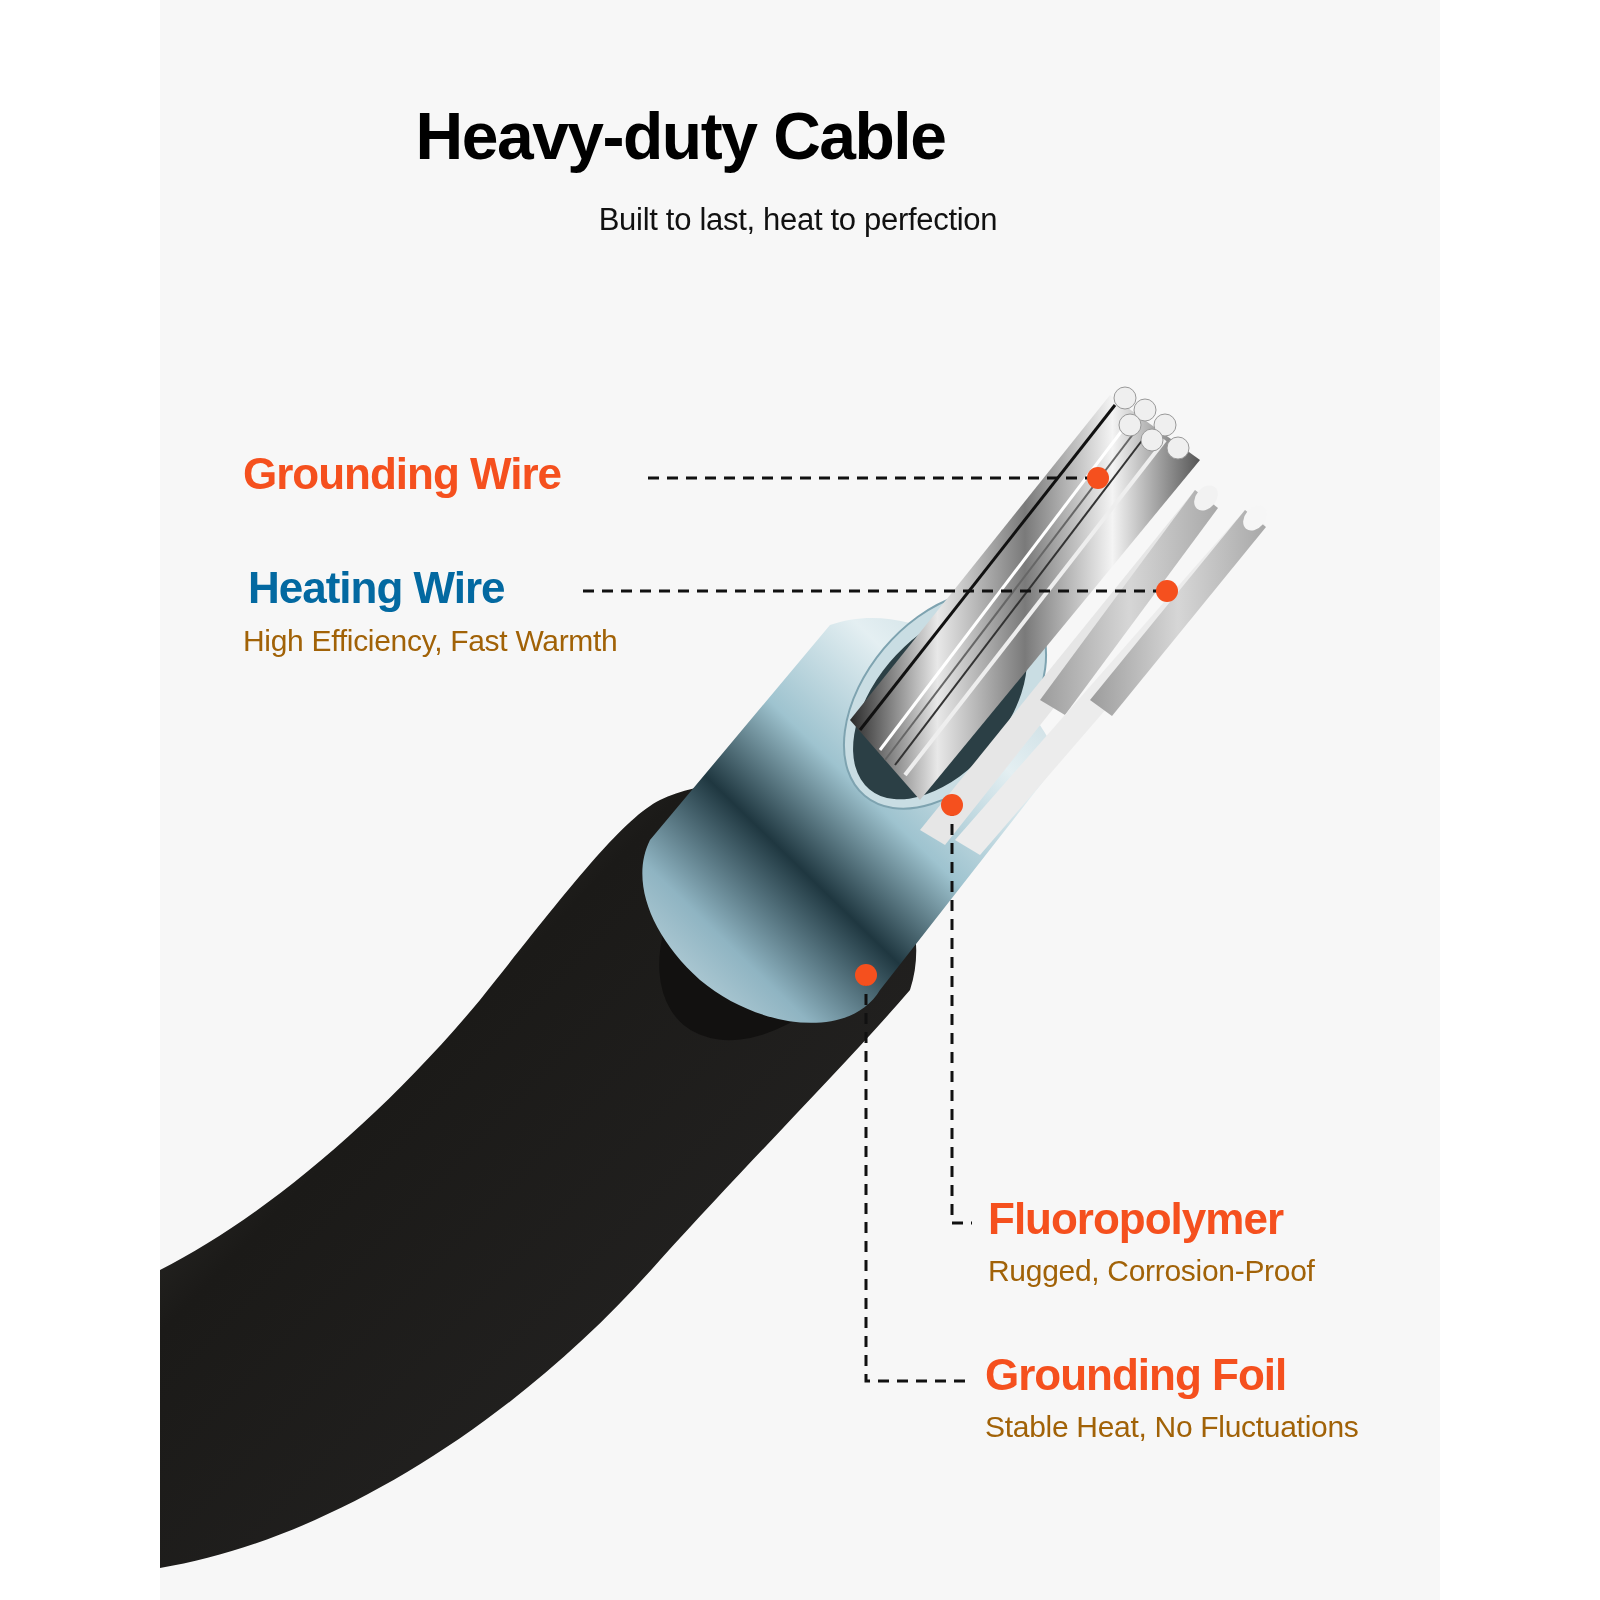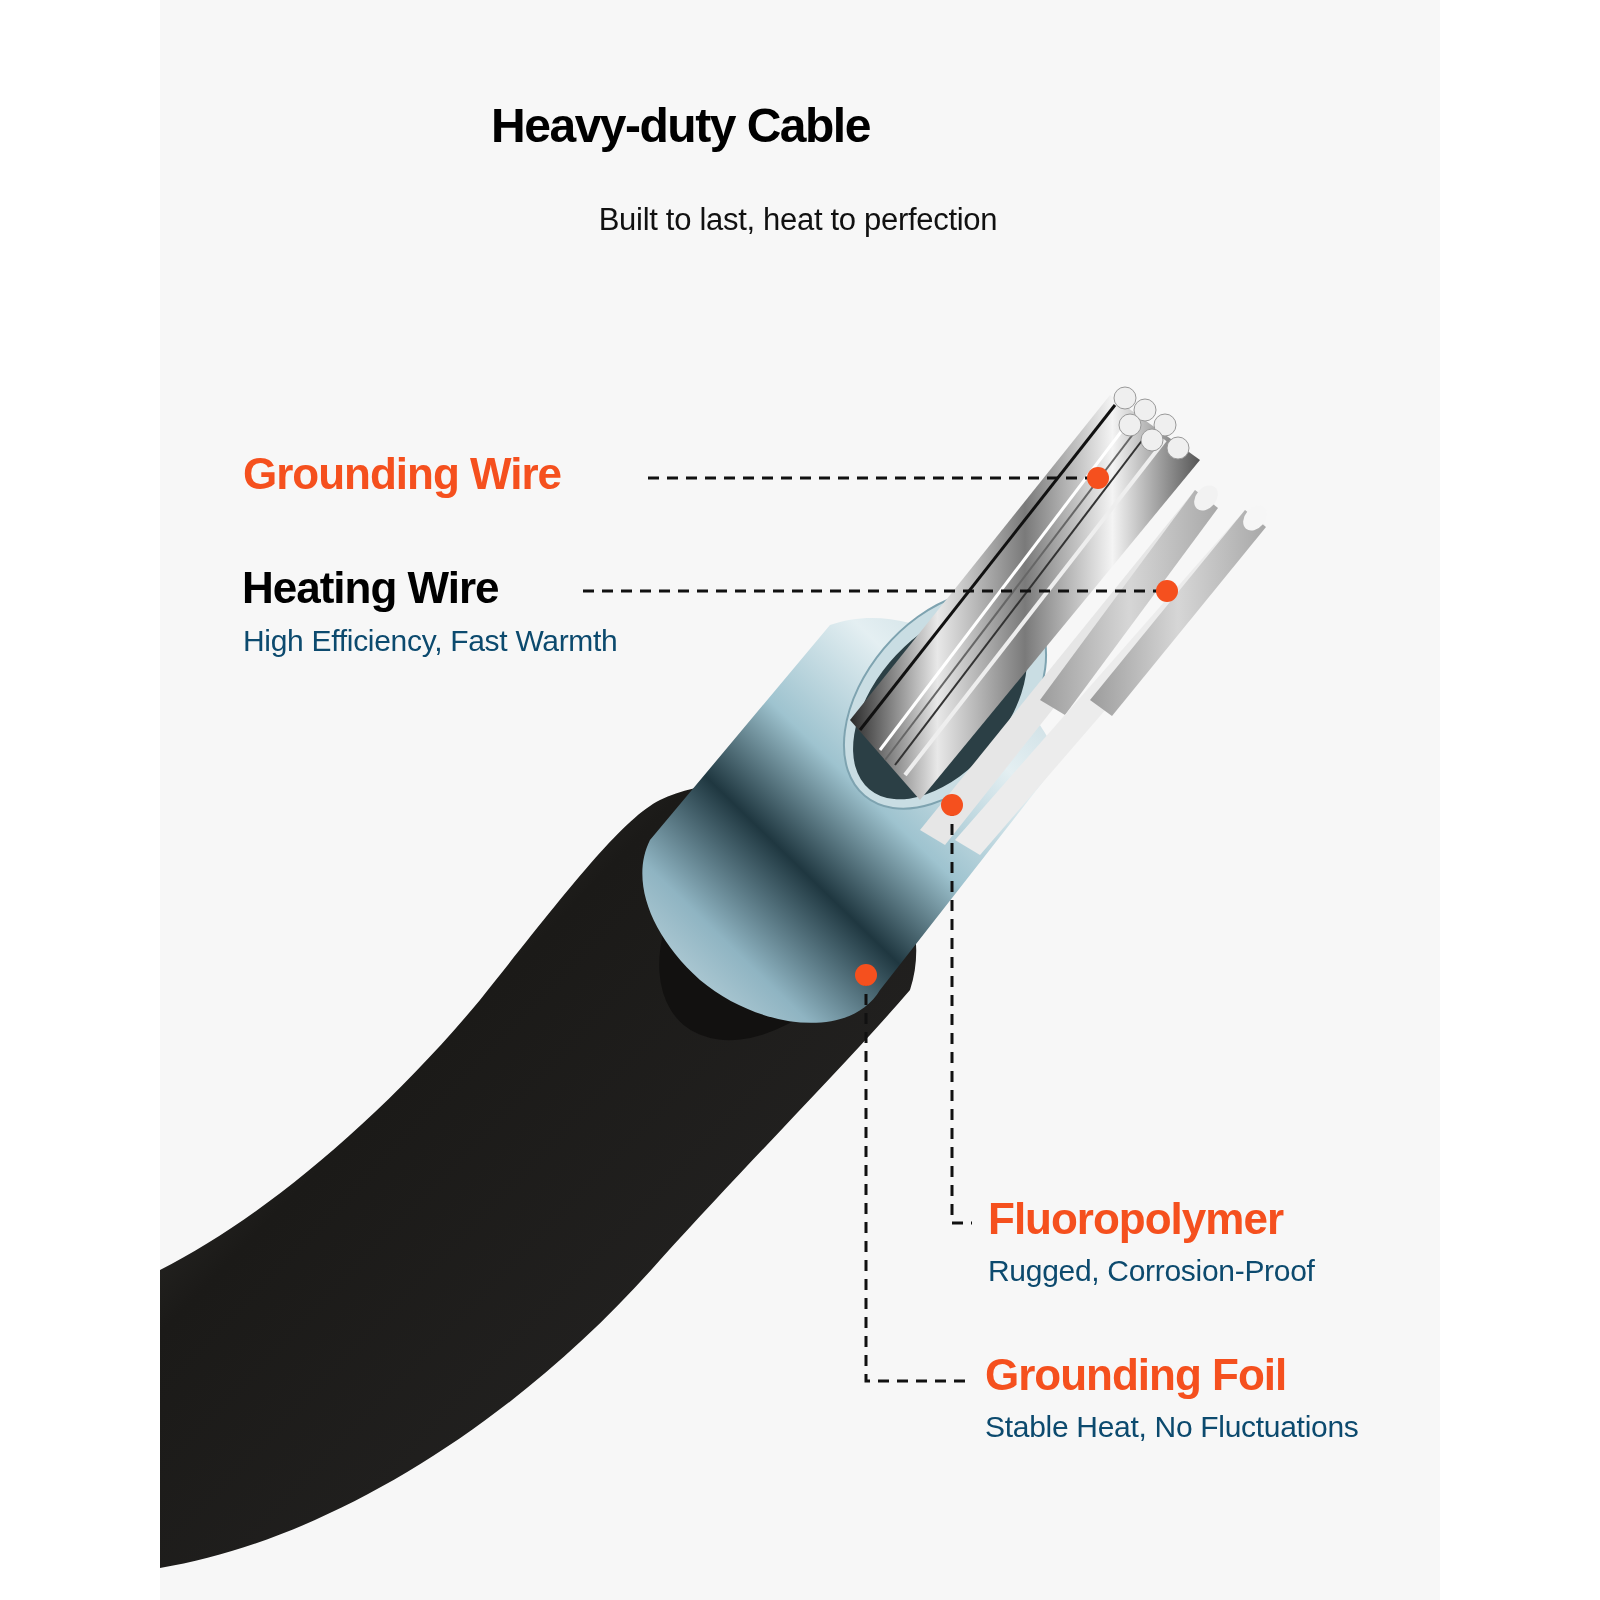--- a/index.html
+++ b/index.html
@@ -7,33 +7,33 @@
     width: 1600px; height: 1600px; background: #ffffff;
     position: relative; overflow: hidden;
     font-family: "Liberation Sans", "DejaVu Sans", sans-serif;
   }
   .panel {
     position: absolute; left: 160px; top: 0; width: 1280px; height: 1600px;
     background: #f7f7f7; overflow: hidden;
   }
   .title {
     position: absolute; left: 0; width: 1361px; top: 98px; text-align: center;
-    font-size: 48px; font-weight: 700; color: #000; letter-spacing: -1.5px;
+    font-size: 66px; font-weight: 700; color: #000; letter-spacing: -1.5px;
   }
   .subtitle {
     position: absolute; left: 0; width: 1596px; top: 202px; text-align: center;
     font-size: 31px; color: #111; letter-spacing: -0.3px;
   }
   svg.art { position: absolute; left: 0; top: 0; }
   .label {
     position: absolute; font-weight: 700; font-size: 44px; letter-spacing: -1px;
     line-height: 1; white-space: nowrap;
   }
   .desc {
-    position: absolute; font-size: 30px; color: #0c4a6e; white-space: nowrap;
+    position: absolute; font-size: 30px; color: #a16207; white-space: nowrap;
     letter-spacing: -0.3px; line-height: 1;
   }
 </style>
 </head>
 <body>
 
 <div class="panel"></div>
 
 <div class="title">Heavy-duty Cable</div>
 <div class="subtitle">Built to last, heat to perfection</div>
@@ -117,20 +117,20 @@
   <g fill="#f5501e">
     <circle cx="1098" cy="478" r="11"></circle>
     <circle cx="1167" cy="591" r="11"></circle>
     <circle cx="952" cy="805" r="11"></circle>
     <circle cx="866" cy="975" r="11"></circle>
   </g>
 </svg>
 
 <div class="label" style="left:243px; top:452px; color:#f5501e;">Grounding Wire</div>
 
-<div class="label" style="left:242px; top:566px; color:#000000;">Heating Wire</div>
+<div class="label" style="left:248px; top:566px; color:#0369a1;">Heating Wire</div>
 <div class="desc" style="left:243px; top:626px;">High Efficiency, Fast Warmth</div>
 
 <div class="label" style="left:988px; top:1197px; color:#f5501e;text-align:right;">Fluoropolymer</div>
 <div class="desc" style="left:988px; top:1256px;">Rugged, Corrosion-Proof</div>
 
 <div class="label" style="left:985px; top:1353px; color:#f5501e;">Grounding Foil</div>
 <div class="desc" style="left:985px; top:1412px;">Stable Heat, No Fluctuations</div>
 
 </body></html>

